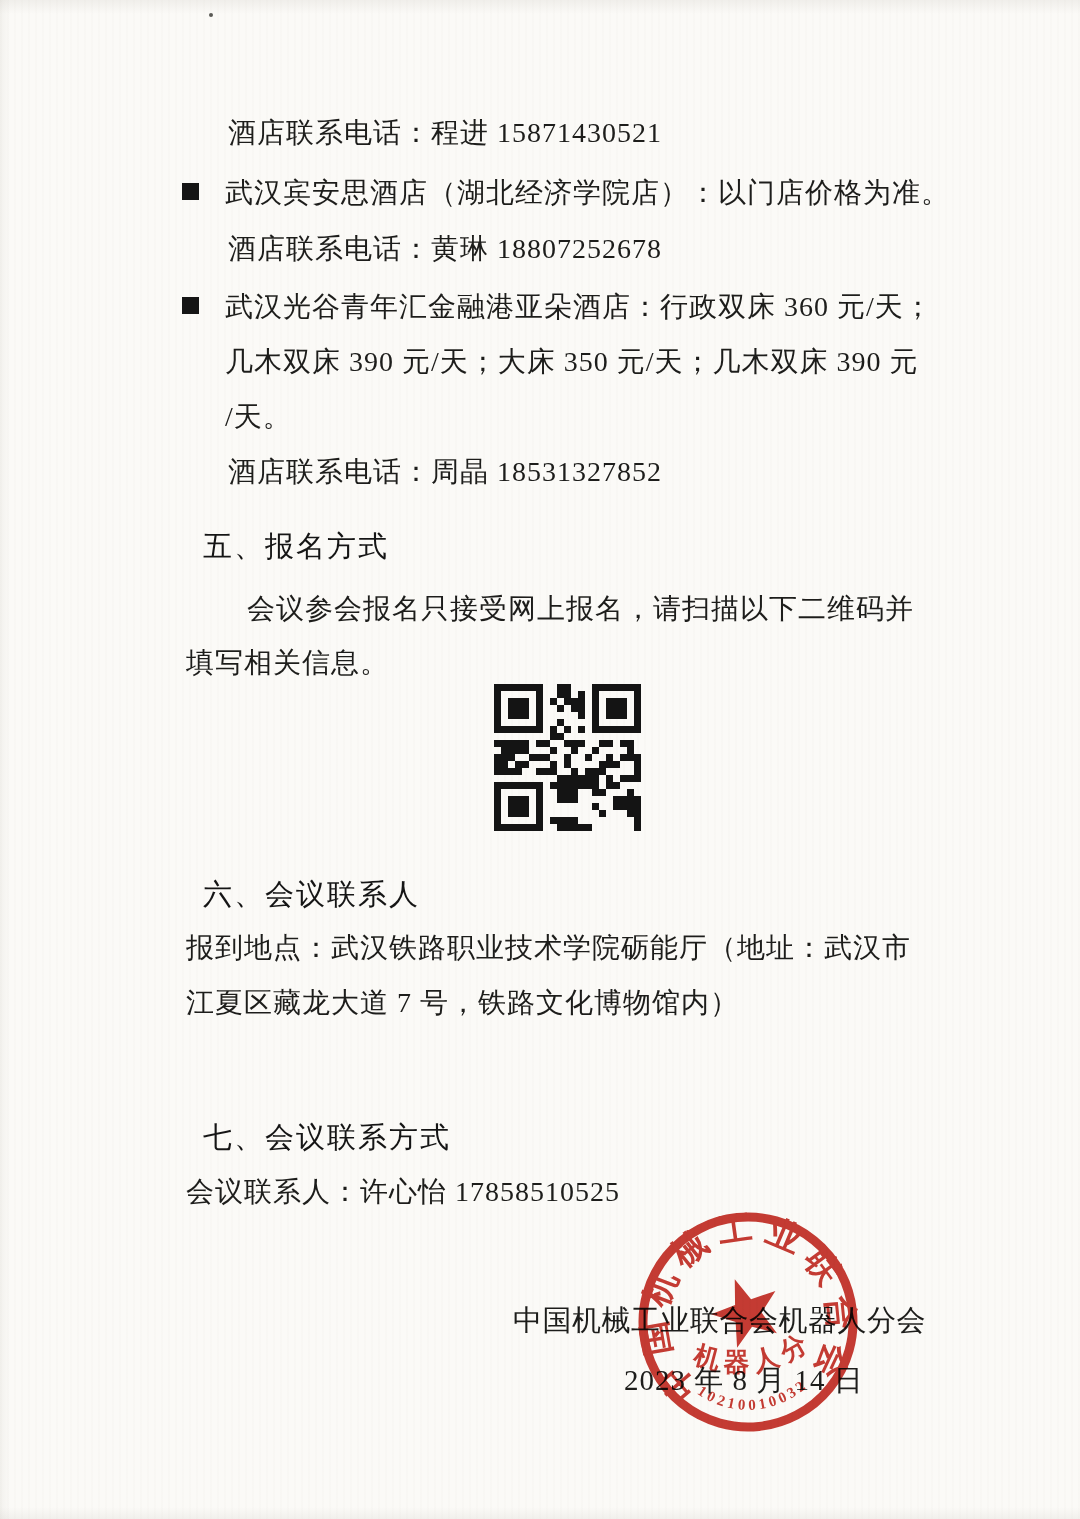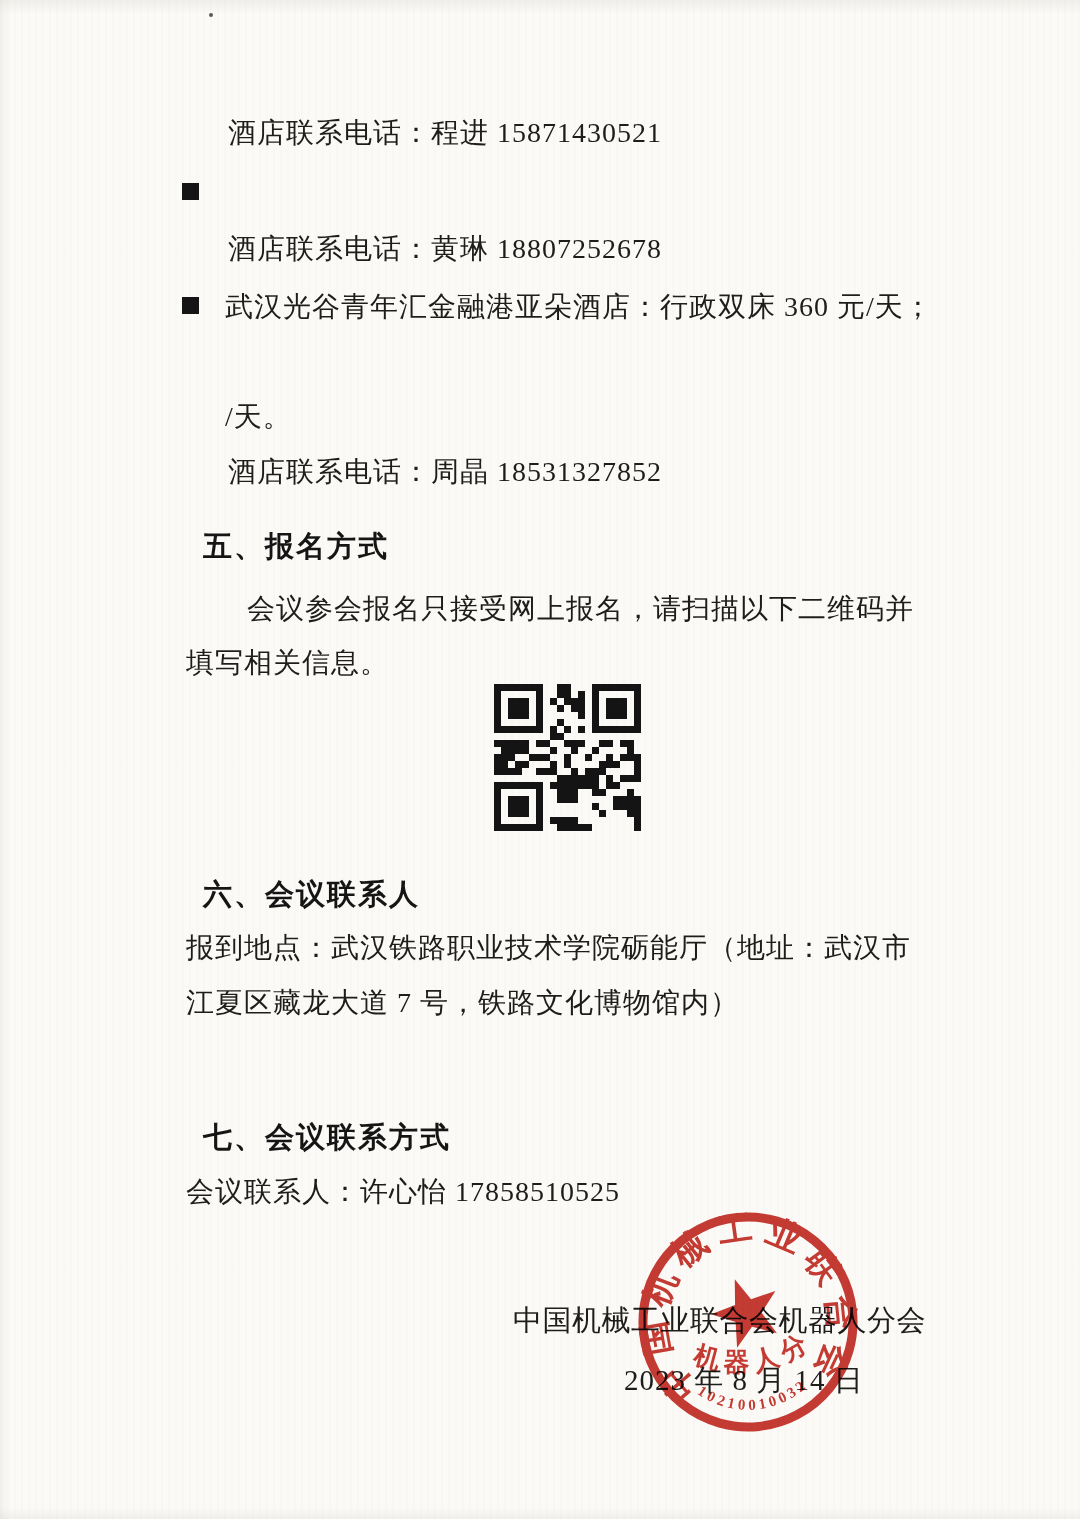--- a/index.html
+++ b/index.html
@@ -24,21 +24,21 @@
     position:absolute;
     font-size:28px;
     line-height:34px;
     letter-spacing:1px;
     white-space:nowrap;
     color:#1d1d1b;
   }
   .heading{
     position:absolute;
     font-family:"Liberation Sans","DejaVu Sans",sans-serif;
-    font-weight:700;
+    font-weight:400;
     font-size:29px;
     line-height:34px;
     letter-spacing:2px;
     white-space:nowrap;
     color:#151515;
   }
   .bullet{
     position:absolute;
     width:17px;height:17px;
     background:#151515;
@@ -104,24 +104,26 @@
 </head>
 <body>
 
 <div class="page">
 
   <div class="speck"></div>
 
   <div class="line" style="left:228px;top:116px">酒店联系电话：程进  15871430521</div>
 
   <div class="bullet" style="left:182px;top:183px"></div>
+  <div class="line" style="left:225px;top:176px">武汉宾安思酒店（湖北经济学院店）：以门店价格为准。</div>
   <div class="line" style="left:228px;top:232px">酒店联系电话：黄琳 18807252678</div>
 
   <div class="bullet" style="left:182px;top:297px"></div>
   <div class="line" style="left:225px;top:290px">武汉光谷青年汇金融港亚朵酒店：行政双床 360 元/天；</div>
+  <div class="line" style="left:225px;top:345px">几木双床 390 元/天；大床 350 元/天；几木双床 390 元</div>
   <div class="line" style="left:225px;top:400px">/天。</div>
   <div class="line" style="left:228px;top:455px">酒店联系电话：周晶 18531327852</div>
 
   <div class="heading" style="left:203px;top:529px">五、报名方式</div>
   <div class="line" style="left:186px;top:646px">填写相关信息。</div>
   <div class="line" style="left:247px;top:592px">会议参会报名只接受网上报名，请扫描以下二维码并</div>
 
   <div class="qr">
     <svg id="qr-svg" viewBox="0 0 21 21">
         <rect x="0" y="0" width="1" height="1"></rect>

